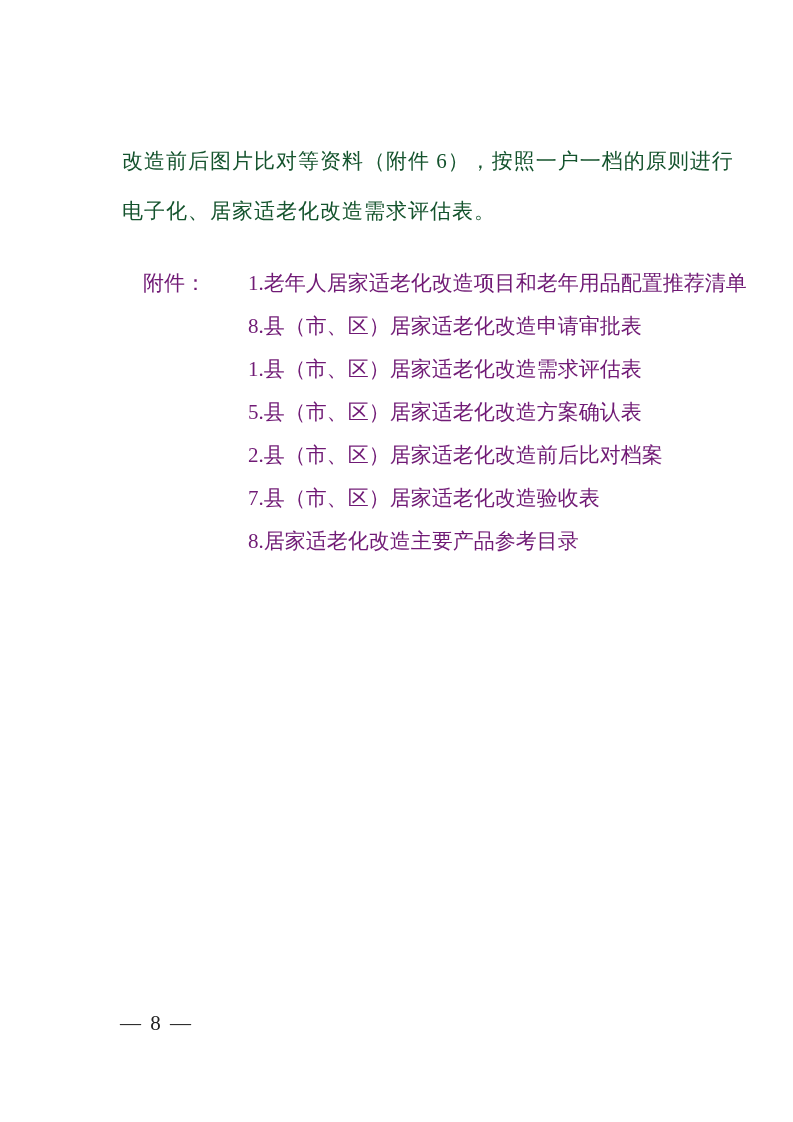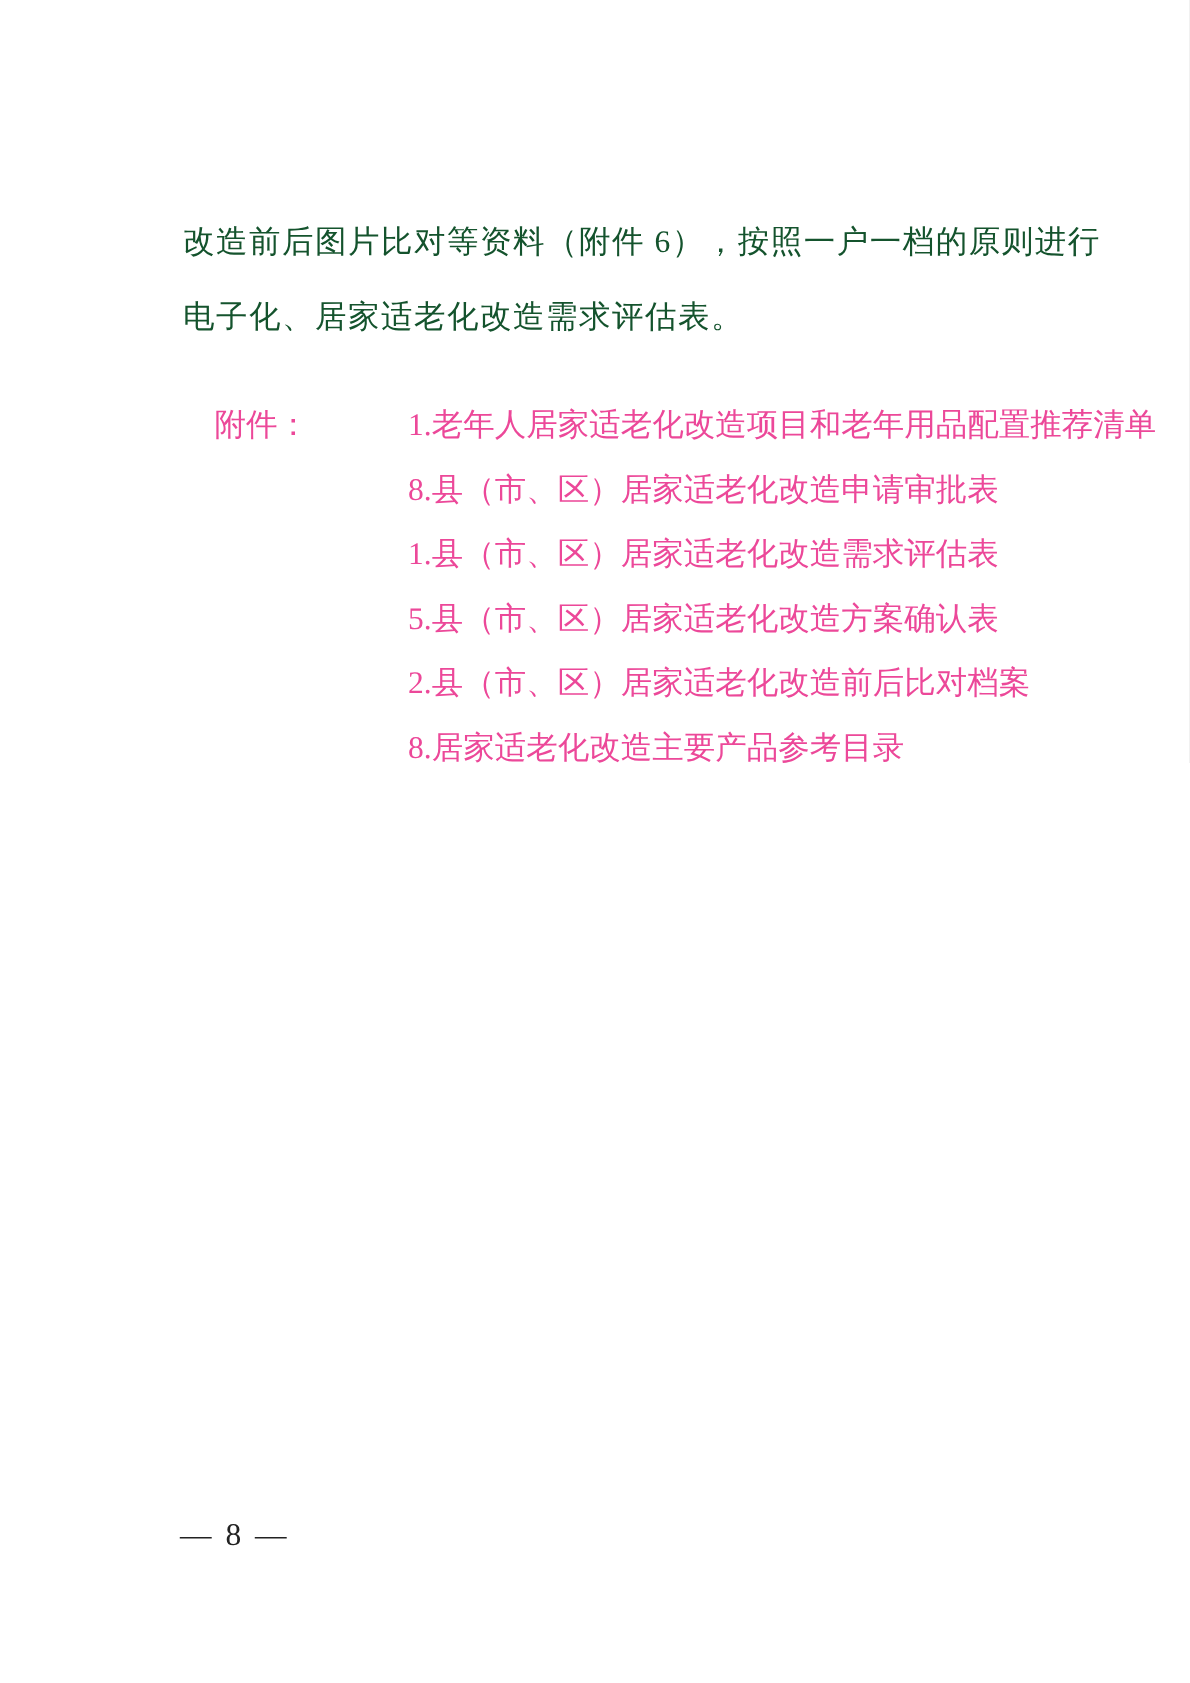--- a/index.html
+++ b/index.html
@@ -28,22 +28,21 @@
     margin-left: 24px;
   }
   .para .line { white-space: nowrap; }
   .attachments {
     position: absolute;
     left: 143px;
     top: 262px;
     display: flex;
     align-items: flex-start;
     font-size: 21px;
-    color: #ec4899;
-    gap: 24px;
+    color: #701a75;
   }
   .attachments .label {
     width: 65px;
     line-height: 43px;
     white-space: nowrap;
     flex-shrink: 0;
   }
   .attachments .items { display: block; }
   .attachments .item {
     line-height: 43px;
@@ -81,20 +80,21 @@
   </div>
 
   <div class="attachments">
     <div class="label">附件：</div>
     <div class="items">
       <div class="item">1.老年人居家适老化改造项目和老年用品配置推荐清单</div>
       <div class="item">8.县（市、区）居家适老化改造申请审批表</div>
       <div class="item">1.县（市、区）居家适老化改造需求评估表</div>
       <div class="item">5.县（市、区）居家适老化改造方案确认表</div>
       <div class="item">2.县（市、区）居家适老化改造前后比对档案</div>
+      <div class="item">7.县（市、区）居家适老化改造验收表</div>
       <div class="item">8.居家适老化改造主要产品参考目录</div>
     </div>
   </div>
 
 
   <div class="page-number">— 8 —</div>
 
 </div>
 
 </body></html>

